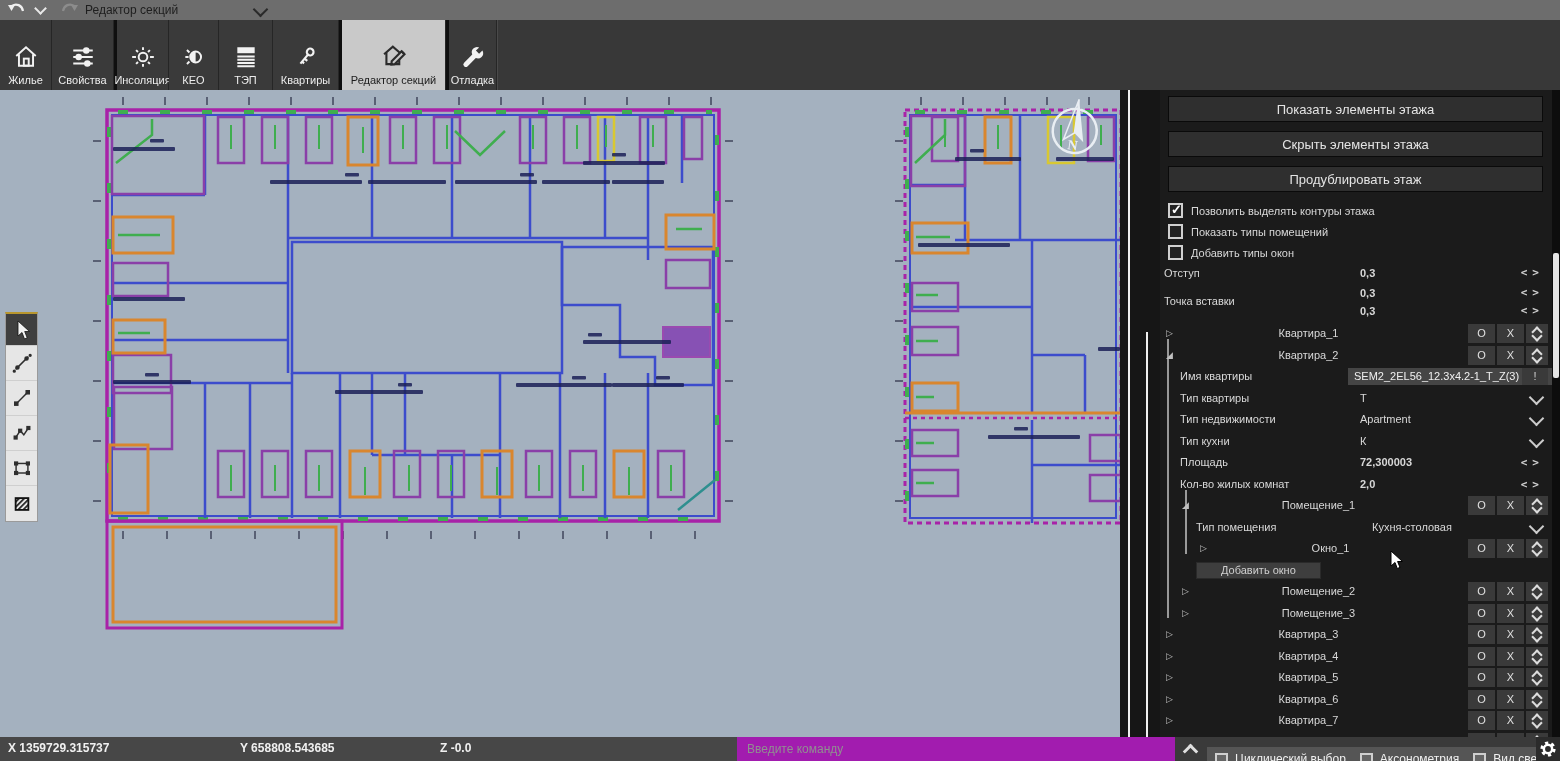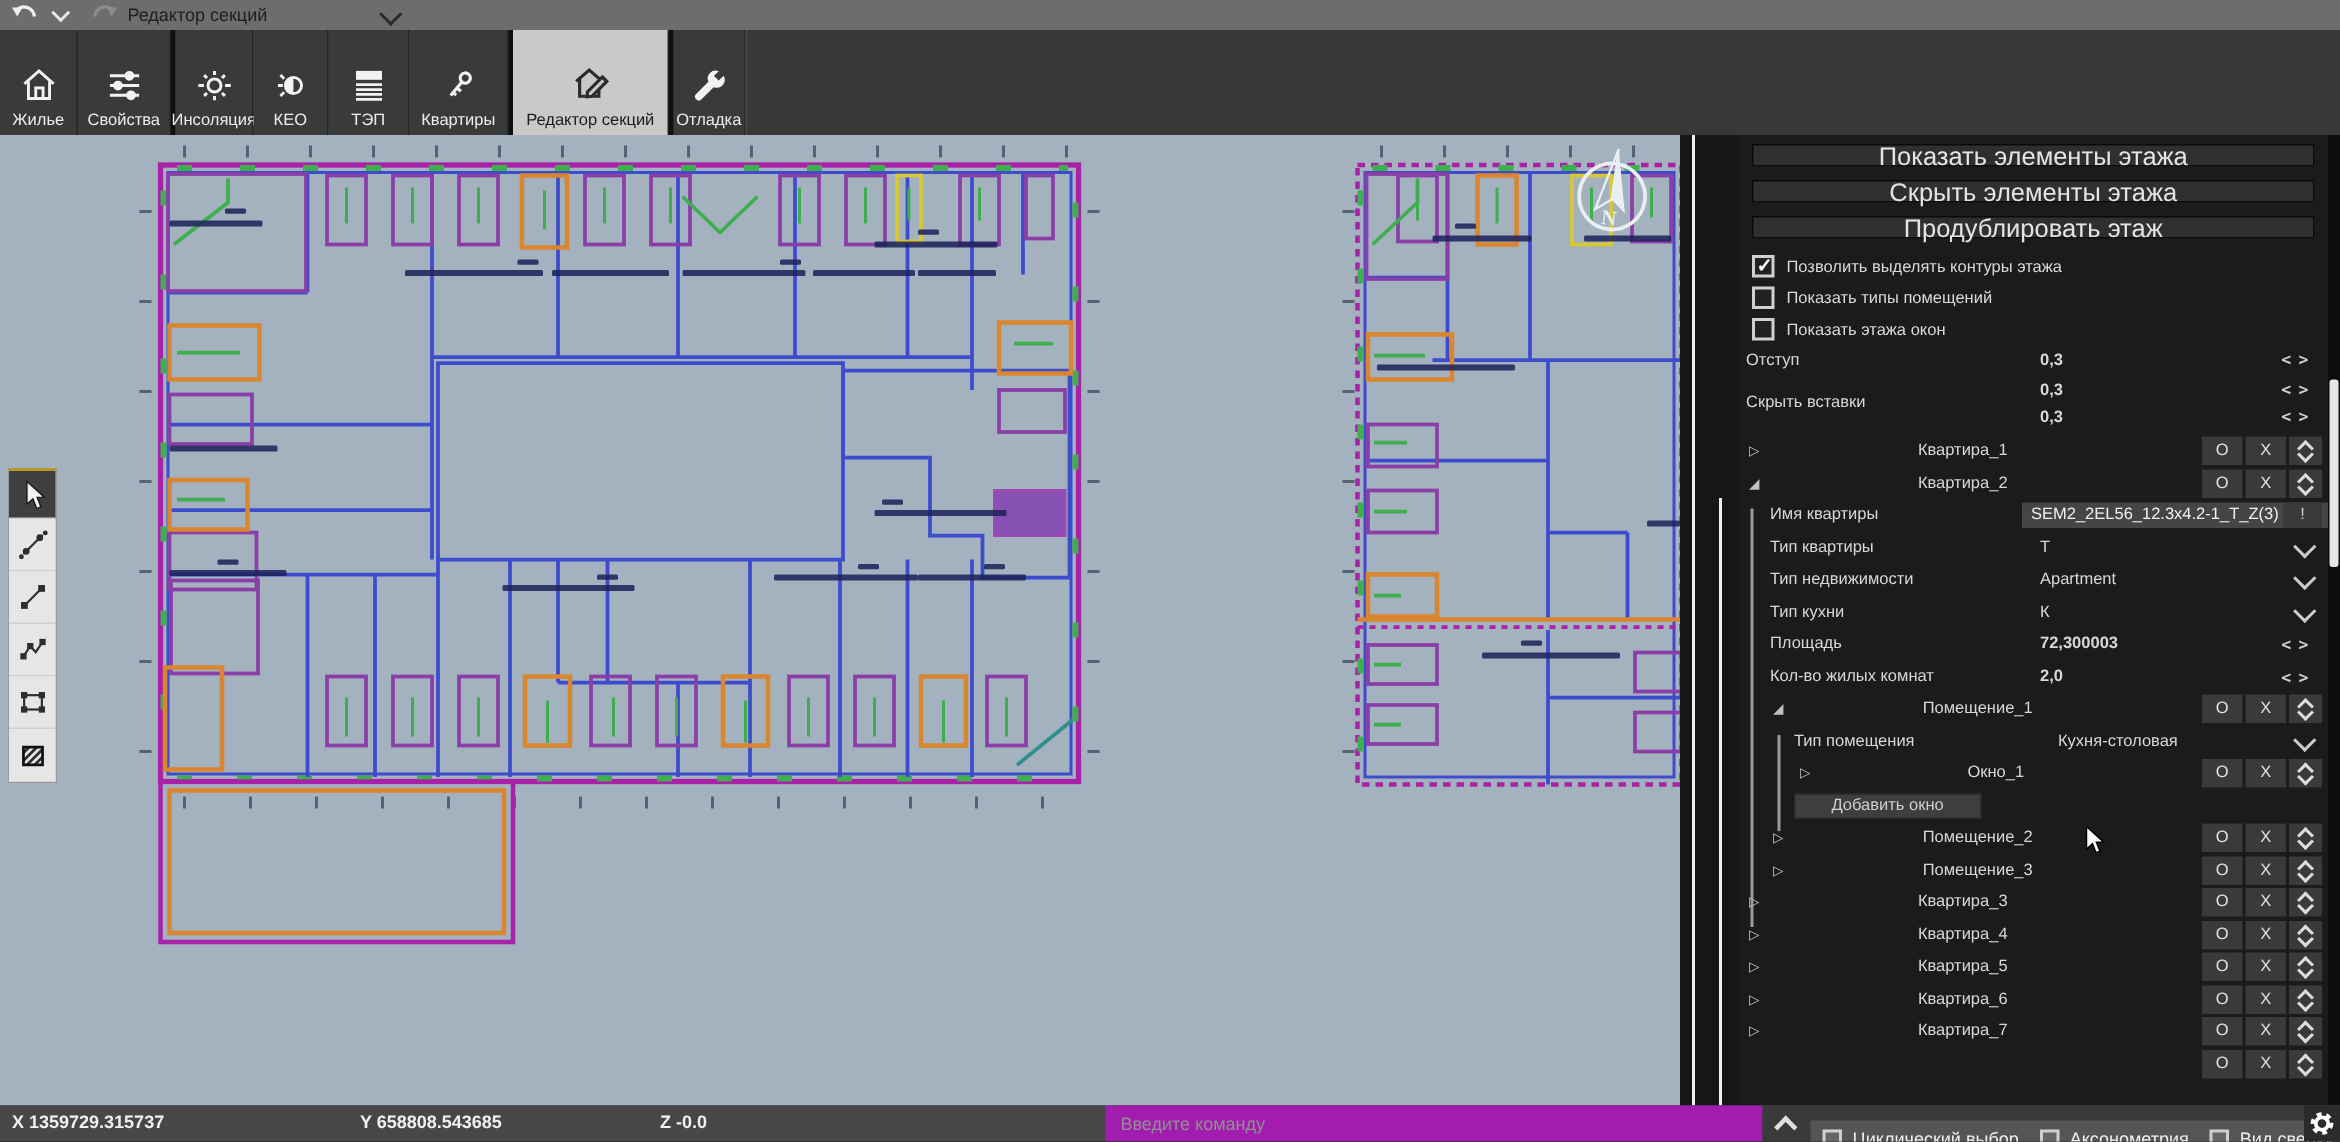--- a/index.html
+++ b/index.html
@@ -39,21 +39,21 @@
   .ptool.active { background:#3f3f3f; height:32px; }
 
   
   .gutter { position:absolute; left:1120px; top:90px; width:40px; height:647px; background:#161616; }
   .gline { position:absolute; width:2px; background:#efefef; }
   .rscroll { position:absolute; left:1552px; top:90px; width:8px; height:647px; background:#0d0d0d; }
   .rthumb { position:absolute; left:1px; width:6px; background:#e5e5e5; border-radius:2px; }
 
   
   .panel { position:absolute; left:1160px; top:90px; width:392px; height:647px; background:var(--panel-bg); color:#d8d8d8; font-size:11px; padding-top:6px; overflow:hidden; }
-  .pbtn { display:block; width:375px; margin:0 9px 9px 8px; height:15px; background:#2f2f2f; border:1px solid #0a0a0a; color:#e4e4e4; font-size:17px; font-family:inherit; text-align:center; line-height:15px; cursor:pointer; }
+  .pbtn { display:block; width:375px; margin:0 9px 9px 8px; height:26px; background:#2f2f2f; border:1px solid #0a0a0a; color:#e4e4e4; font-size:13px; font-family:inherit; text-align:center; line-height:15px; cursor:pointer; }
   .cbrow { display:flex; align-items:center; height:15px; margin:0 0 6px 8px; }
   .cbx { width:15px; height:15px; border:2px solid #d0d0d0; background:#222; margin-right:8px; position:relative; flex:none; }
   .cbx.checked::after { content:"✓"; position:absolute; left:1px; top:-3px; color:#fff; font-size:13px; font-weight:bold; }
   .p-row { position:relative; height:21.5px; line-height:21.5px; }
   .p-row.h16 { height:16px; line-height:16px; }
   .p-row .lbl { position:absolute; left:4px; }
   .p-row .lbl.i1 { left:20px; } .p-row .lbl.i2 { left:36px; }
   .p-row .val { position:absolute; left:200px; }
   .p-row .val.b { font-weight:bold; }
   .p-row .ctr { position:absolute; left:0; right:95px; text-align:center; }
@@ -438,30 +438,30 @@
     <div class="cbrow">
       <span class="cbx checked"></span>
       <span>Позволить выделять контуры этажа</span>
     </div>
     <div class="cbrow">
       <span class="cbx"></span>
       <span>Показать типы помещений</span>
     </div>
     <div class="cbrow" style="margin-bottom:5px">
       <span class="cbx"></span>
-      <span>Показать этажа окон</span>
+      <span>Добавить типы окон</span>
     </div>
 
     <div class="p-row h16" style="margin-bottom:4px">
       <span class="lbl">Отступ</span>
       <span class="val b">0,3</span>
       <span class="spin">&lt;&gt;</span>
     </div>
     <div style="position:relative;height:34px;margin-bottom:4px">
-      <span style="position:absolute;left:4px;top:10px">Скрыть вставки</span>
+      <span style="position:absolute;left:4px;top:10px">Точка вставки</span>
       <div class="p-row h16">
         <span class="val b">0,3</span>
         <span class="spin">&lt;&gt;</span>
       </div>
       <div class="p-row h16" style="margin-top:2px">
         <span class="val b">0,3</span>
         <span class="spin">&lt;&gt;</span>
       </div>
     </div>
 

